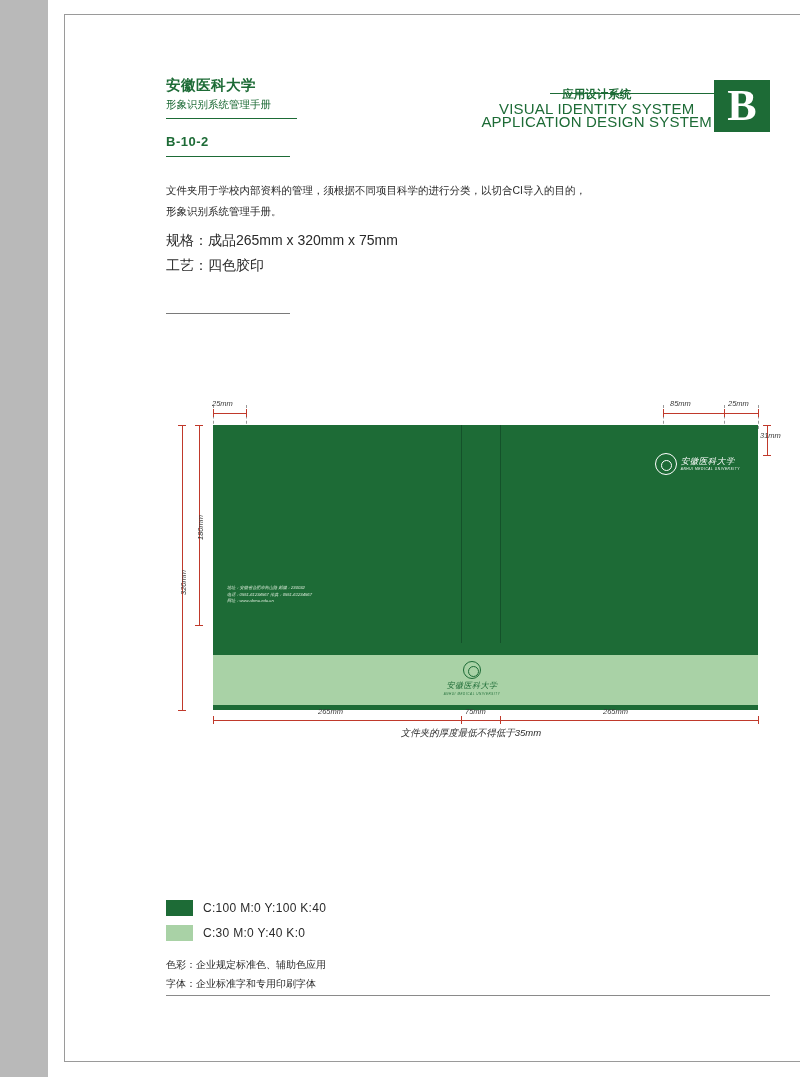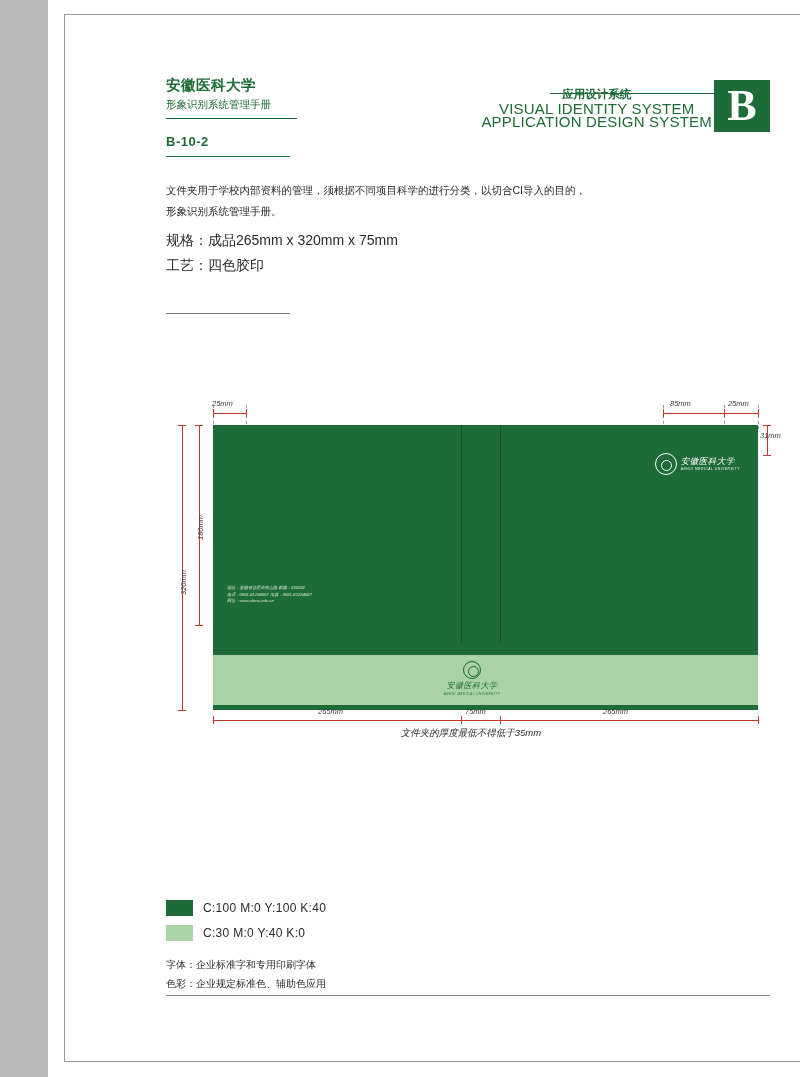--- a/index.html
+++ b/index.html
@@ -464,18 +464,18 @@
       <div class="sw-chip" style="background:#1d6b36"></div>
       <div class="sw-text">C:100  M:0  Y:100  K:40</div>
     </div>
     <div class="sw-row">
       <div class="sw-chip" style="background:#a9d2a6"></div>
       <div class="sw-text">C:30  M:0  Y:40  K:0</div>
     </div>
   </div>
 
   <div class="notes">
+    <div>色彩：企业规定标准色、辅助色应用</div>
     <div>字体：企业标准字和专用印刷字体</div>
-    <div>色彩：企业规定标准色、辅助色应用</div>
   </div>
 
   <div class="foot-rule"></div>
 </div>
 
 </body></html>

